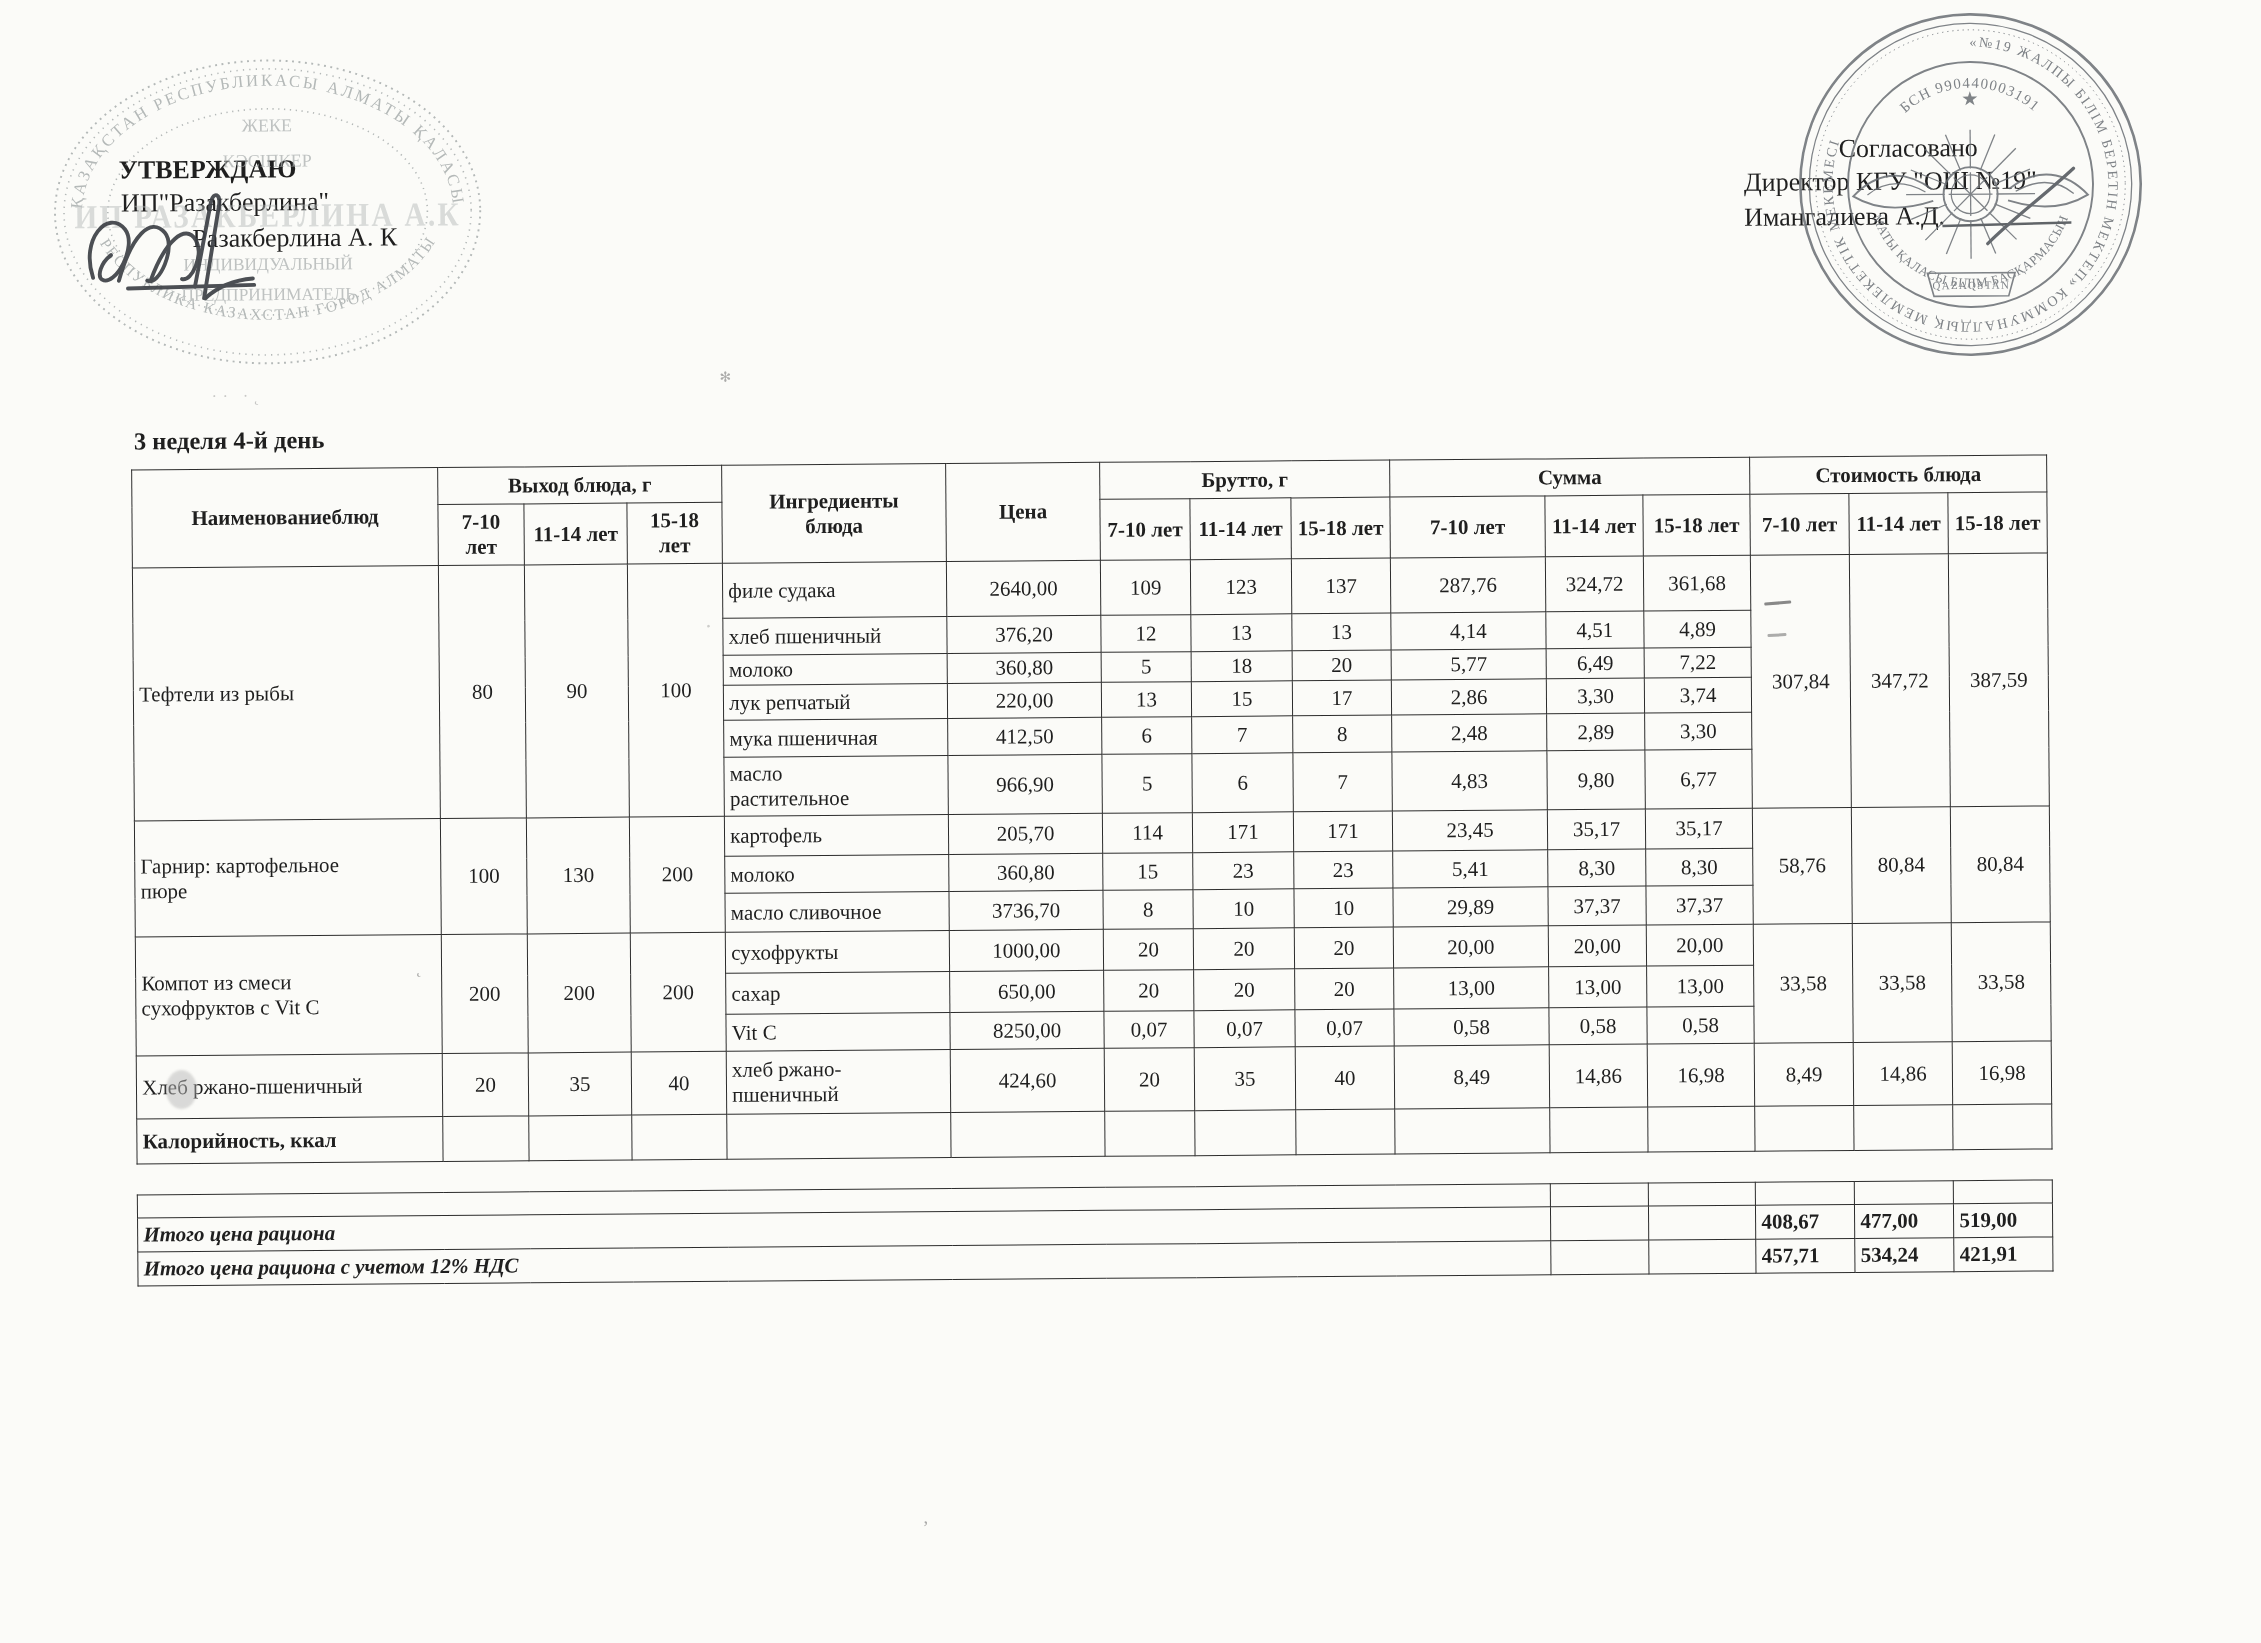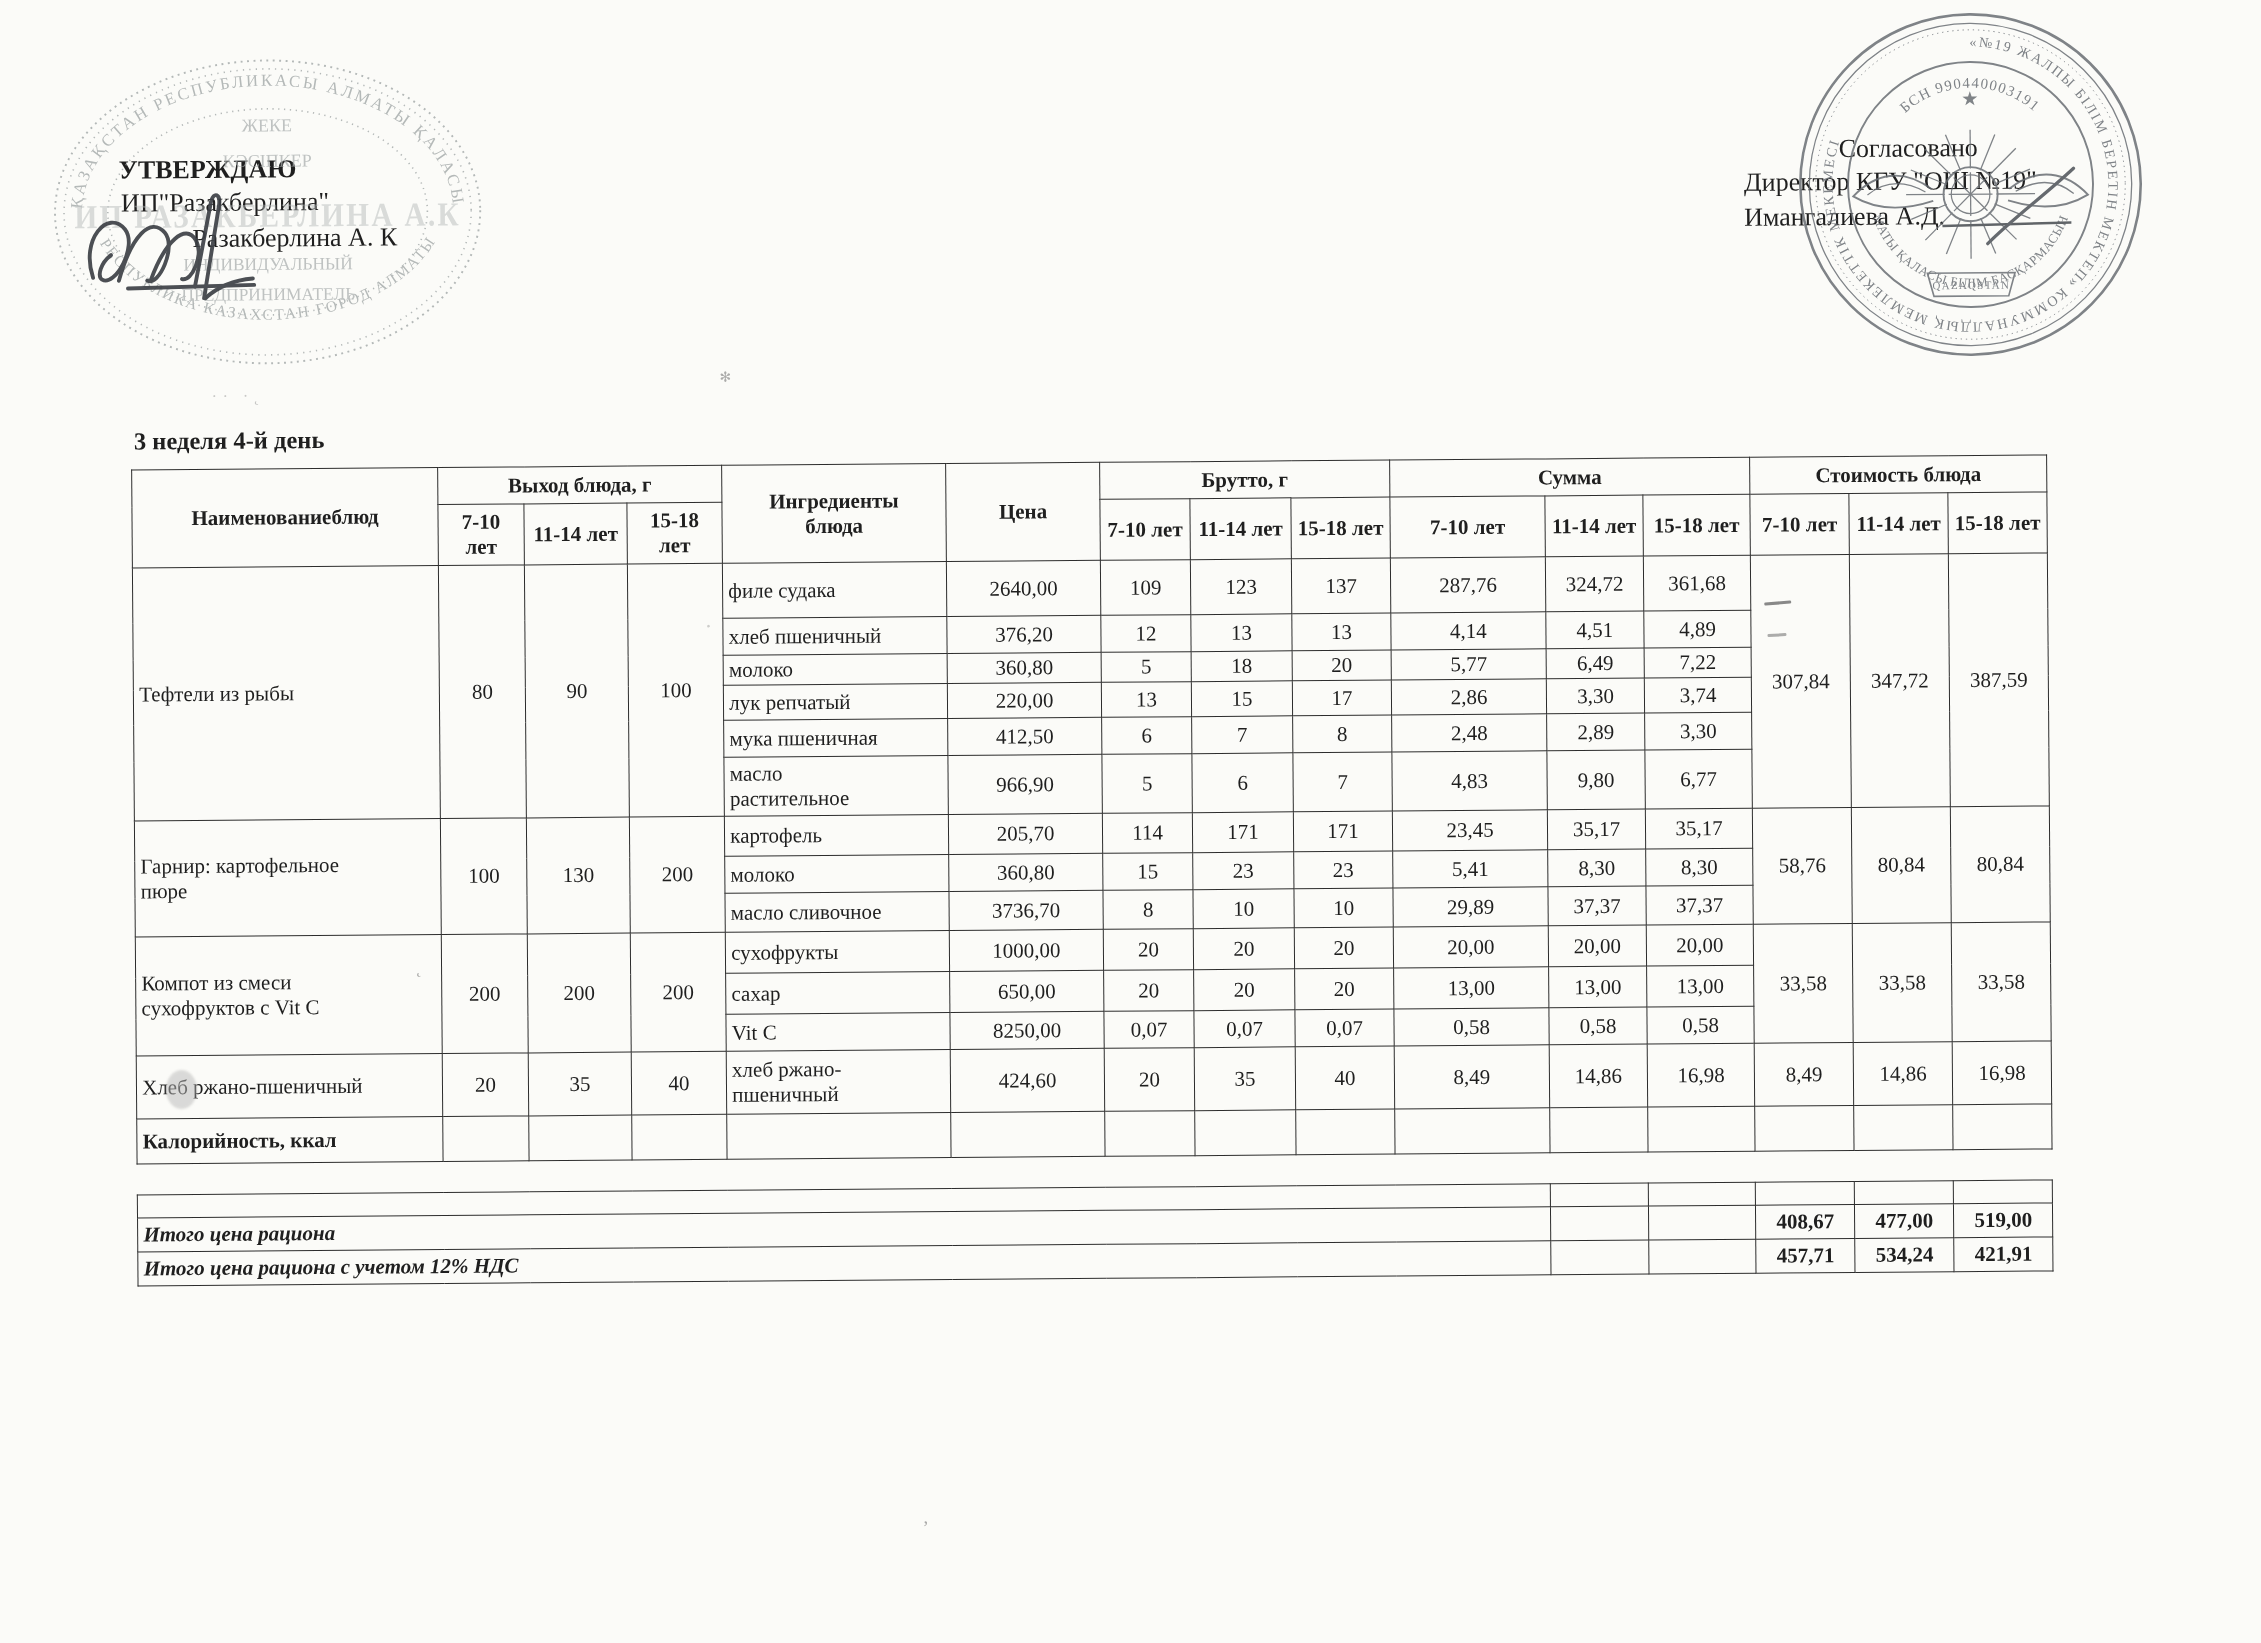--- a/index.html
+++ b/index.html
@@ -20,21 +20,21 @@
   }
   .tbl th{font-weight:bold;text-align:center;white-space:pre-line;}
   .num{text-align:center;}
   .ing{text-align:left;white-space:pre-line;padding-left:6.4px;}
   .dname{text-align:left;vertical-align:top;white-space:pre-line;padding-top:5.2px;padding-left:6.4px;}
   .vt{vertical-align:top;padding-top:5.2px;}
   .vbot{vertical-align:bottom;padding-bottom:7.7px;}
   .bold{font-weight:bold;}
   .costv{vertical-align:top;padding-top:6.4px;}
   .tlab{font-style:italic;font-weight:bold;text-align:left;padding-left:7.7px;font-size:22px;}
-  .tval{font-weight:bold;text-align:center;padding-right:5.2px;}
+  .tval{font-weight:bold;text-align:left;padding-right:5.2px;}
   .penmark{position:absolute;background:#6b6b6b;border-radius:1.3px;opacity:.8;}
   .speck{position:absolute;color:#8a8a8a;font-size:14px;opacity:.7;}
   .smudge{position:absolute;background:#b9b9b9;border-radius:50%;filter:blur(1.3px);opacity:.5;}
   svg text{font-family:"Liberation Serif", serif;}
 </style>
 </head>
 <body>
 
 <div class="sheet">
 

